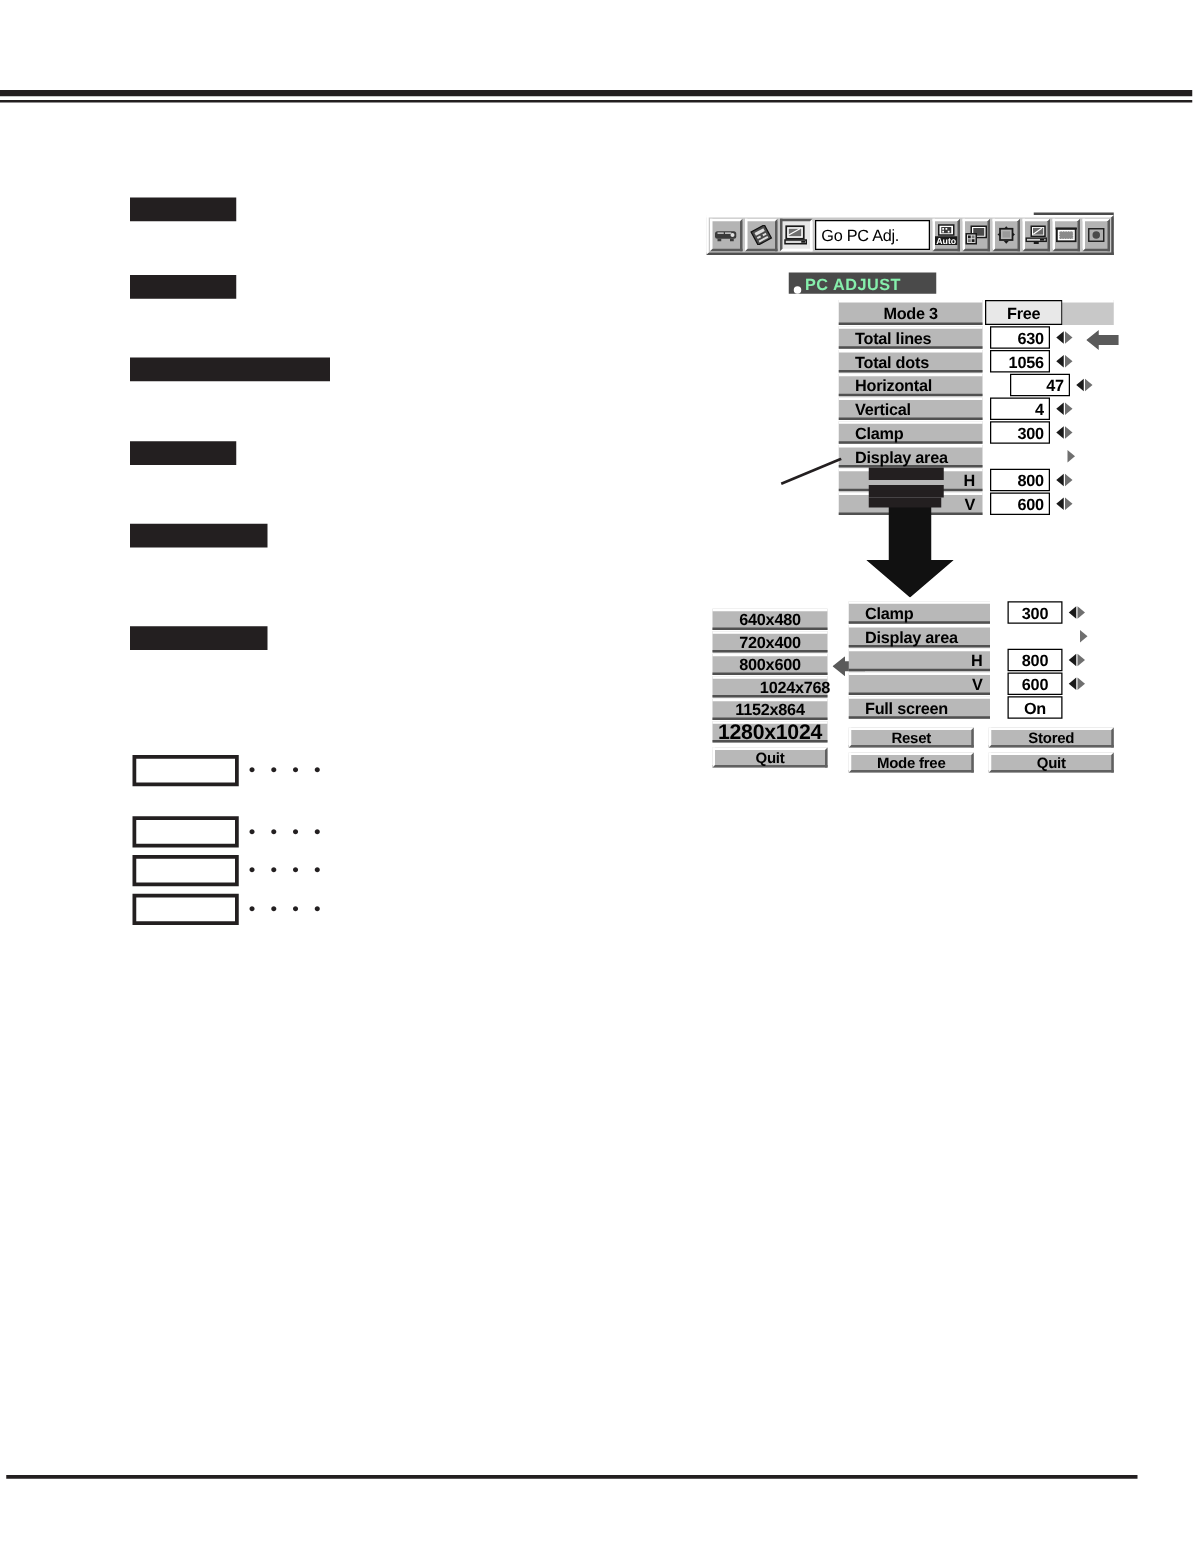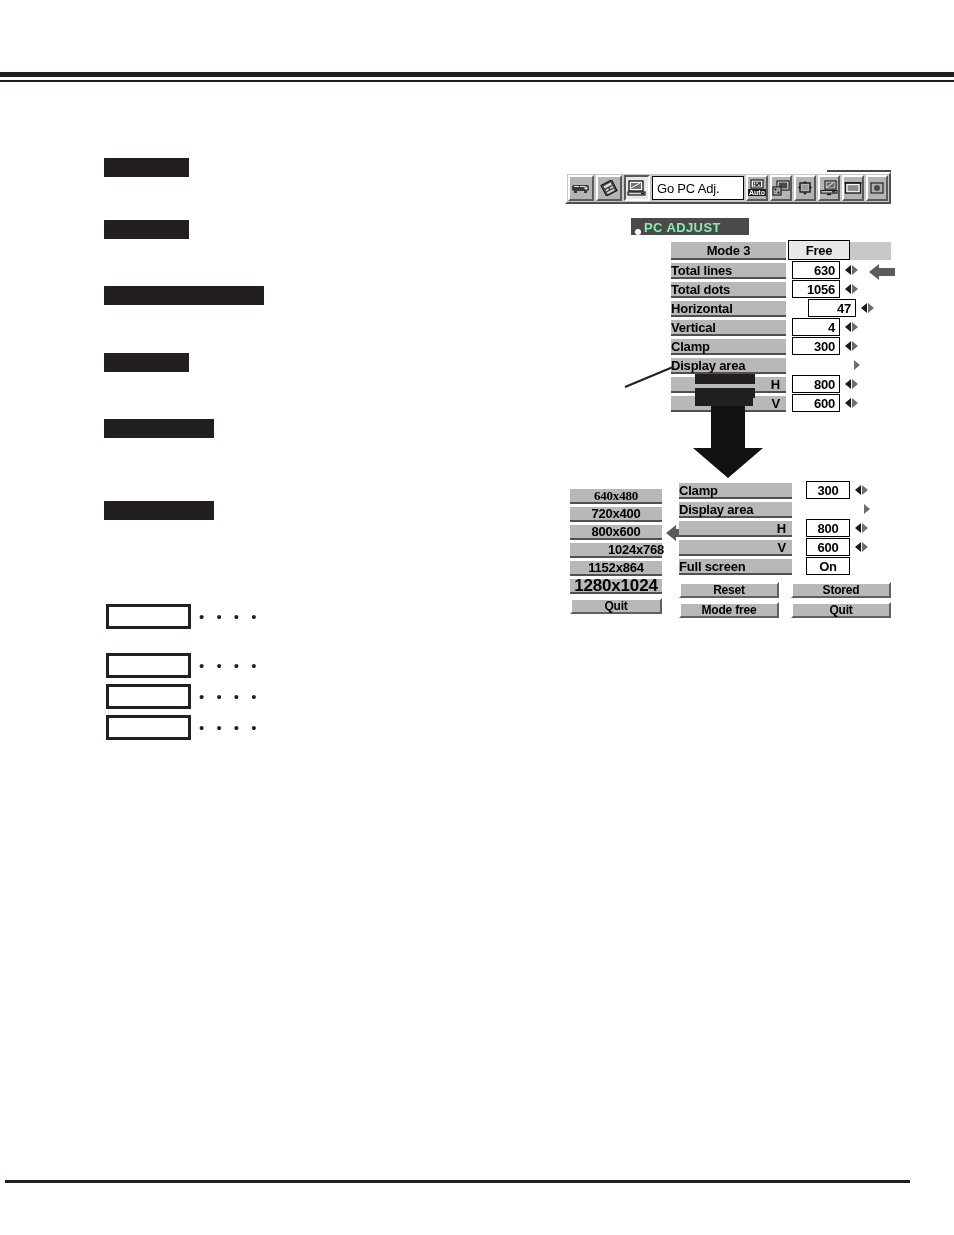--- a/index.html
+++ b/index.html
@@ -162,21 +162,21 @@
   .lbl {
     background: #b8b8b8;
     border-top: 2px solid #ffffff;
     border-bottom: 2px solid #505050;
     box-sizing: border-box;
     font-size: 13px;
     font-weight: bold;
     color: #000000;
     display: flex;
     align-items: center;
-    padding-left: 0;
+    padding-left: 13px;
     letter-spacing: -0.2px;
     white-space: nowrap;
   }
   .lbl.center { justify-content: center; padding-left: 0; }
   .lbl.right { justify-content: flex-end; padding-right: 6px; padding-left: 0; }
   .val {
     background: #ffffff;
     border: 1px solid #000000;
     box-sizing: border-box;
     font-size: 13px;
@@ -449,21 +449,21 @@
 
 <svg id="leader" viewBox="0 0 50 22">
   <path d="M1 21 L49 1" stroke="#231f20" stroke-width="2" fill="none"></path>
 </svg>
 
 <svg id="big-arrow" viewBox="0 0 70 74">
   <path d="M18 0 H52 V44 H70 L35 74 L0 44 H18 Z" fill="#111111"></path>
 </svg>
 
 <div id="res-list" class="panel osd" style="left: 570px; top: 487px; width: 92px;">
-    <div class="lbl center" style="height: 17px; margin-bottom: 1px; font-size: 13px; font-family: Liberation Serif, serif;">640x480</div>
+    <div class="lbl center" style="height: 17px; margin-bottom: 1px; font-size: 13px;">640x480</div>
     <div class="lbl center" style="height: 17px; margin-bottom: 1px; font-size: 13px;">720x400</div>
     <div class="lbl center" style="height: 17px; margin-bottom: 1px; font-size: 13px;">800x600</div>
     <div class="lbl center" style="height: 17px; margin-bottom: 1px; font-size: 13px; padding-left: 40px;">1024x768</div>
     <div class="lbl center" style="height: 17px; margin-bottom: 1px; font-size: 13px;">1152x864</div>
     <div class="lbl center" style="height: 17px; margin-bottom: 1px; font-size: 17px;">1280x1024</div>
     <div class="btn" style="height: 16px; margin-top: 4px;">Quit</div>
     <div class="ptr-left" style="left: 96px; top: 38px;"><svg viewBox="0 0 26 16" width="26" height="16">
         <path d="M26 4 H10 V0 L0 8 L10 16 V12 H26 Z" fill="#5a5a5a"></path>
       </svg></div>
   </div>

